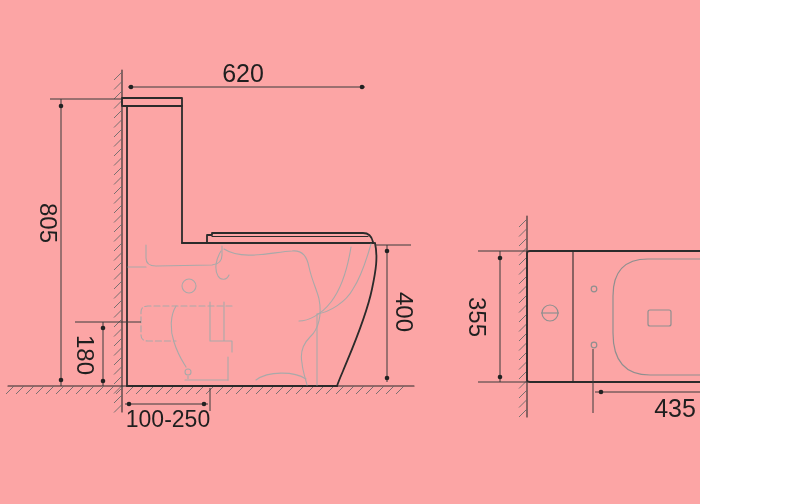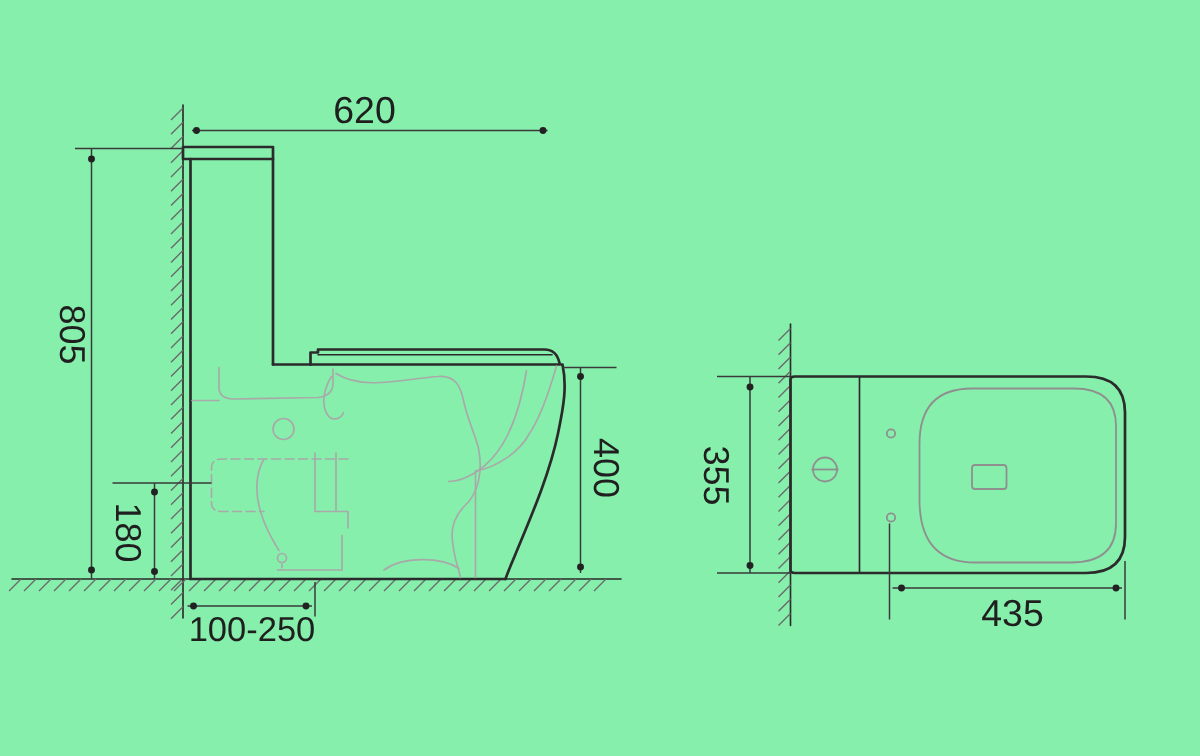--- a/index.html
+++ b/index.html
@@ -1,19 +1,19 @@
 <!DOCTYPE html>
 <html><head>
 <meta charset="utf-8">
 <style>
   html,body{margin:0;padding:0;background:#ffffff;}
   .canvas{
     position:relative;
-    width:800px;height:504px;
-    background:#86efac;
+    width:700px;height:504px;
+    background:#fca5a5;
     font-family:"Liberation Sans", sans-serif;
     overflow:hidden;
   }
   svg{display:block;}
   text{
     font-family:"Liberation Sans", sans-serif;
     fill:#1f1f1f;
   }
   .outline{stroke:#2b2b2b;stroke-width:1.8;fill:none;stroke-linecap:round;stroke-linejoin:round;}
   .outline-thin{stroke:#2b2b2b;stroke-width:1.1;fill:none;stroke-linecap:round;}

